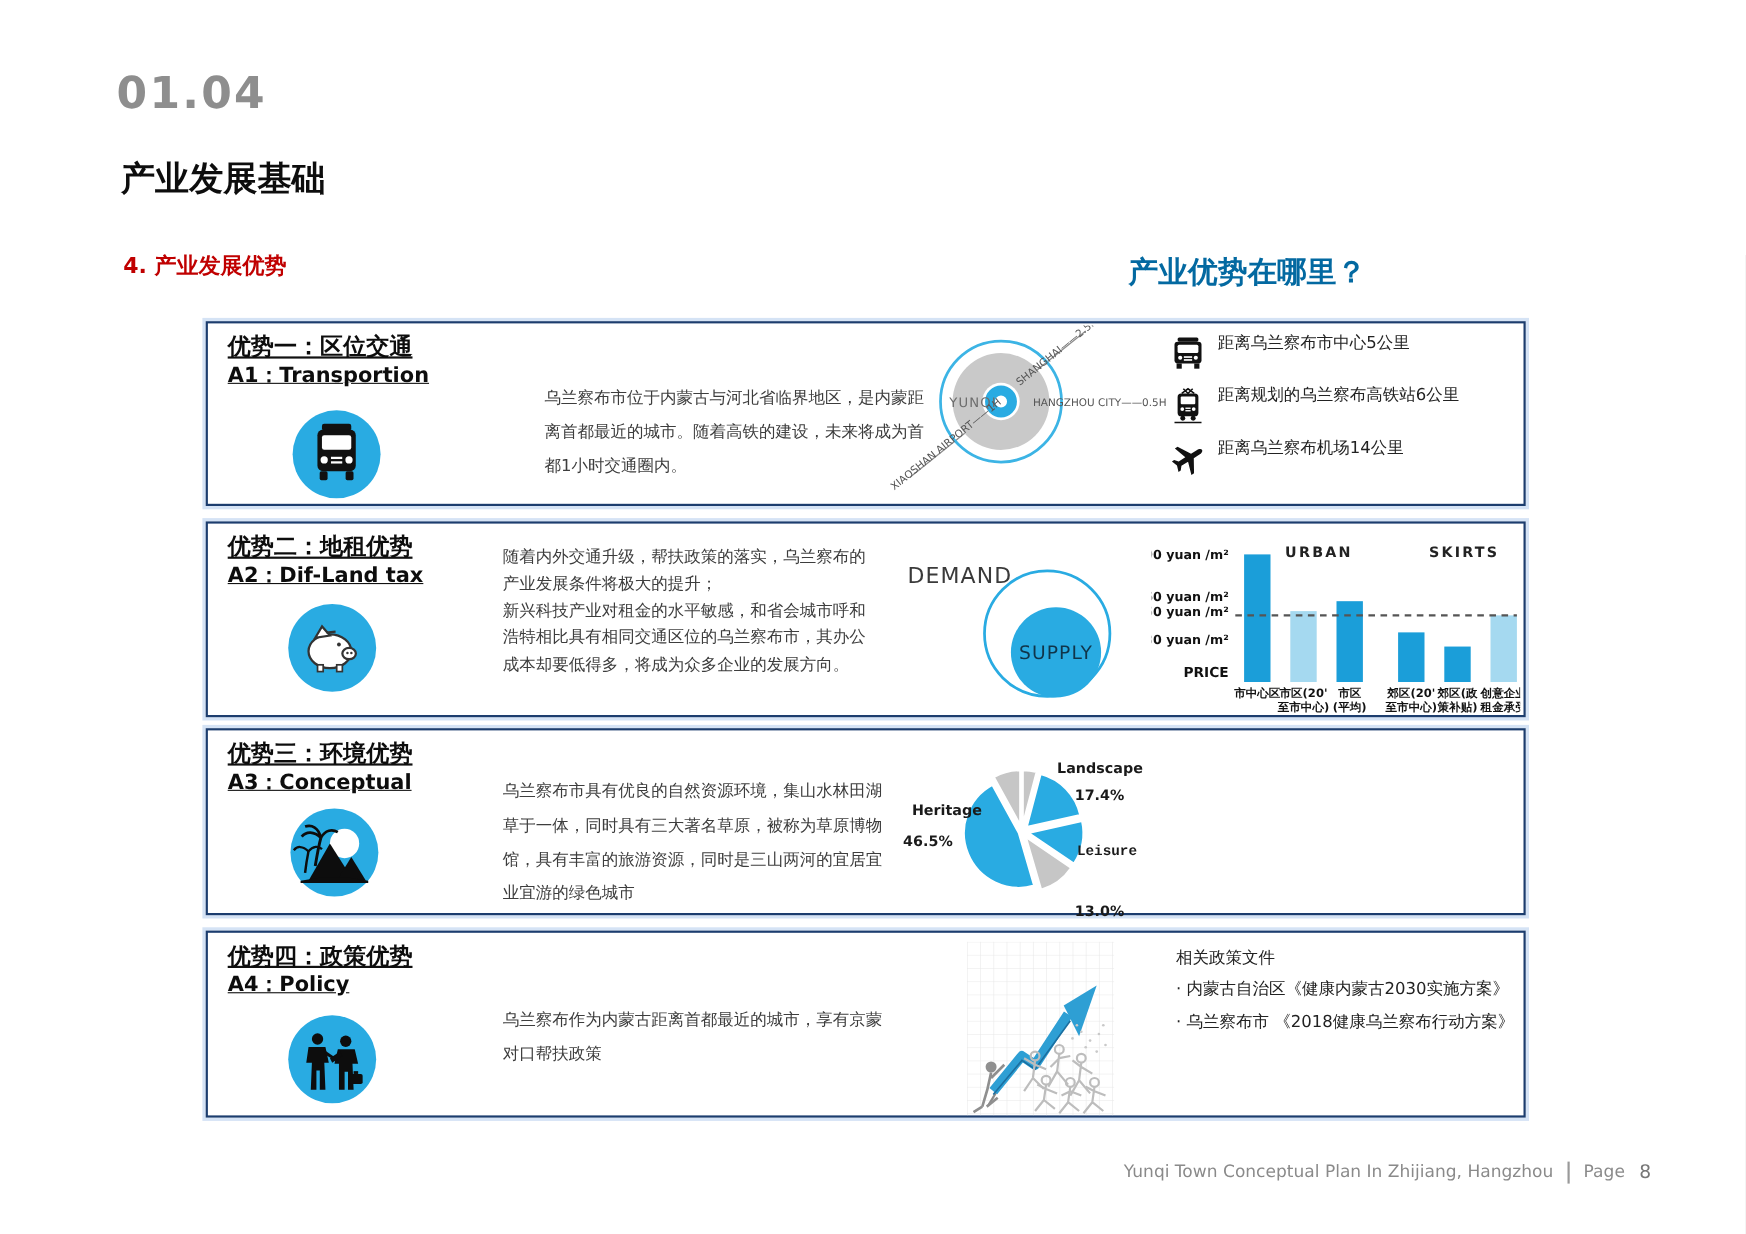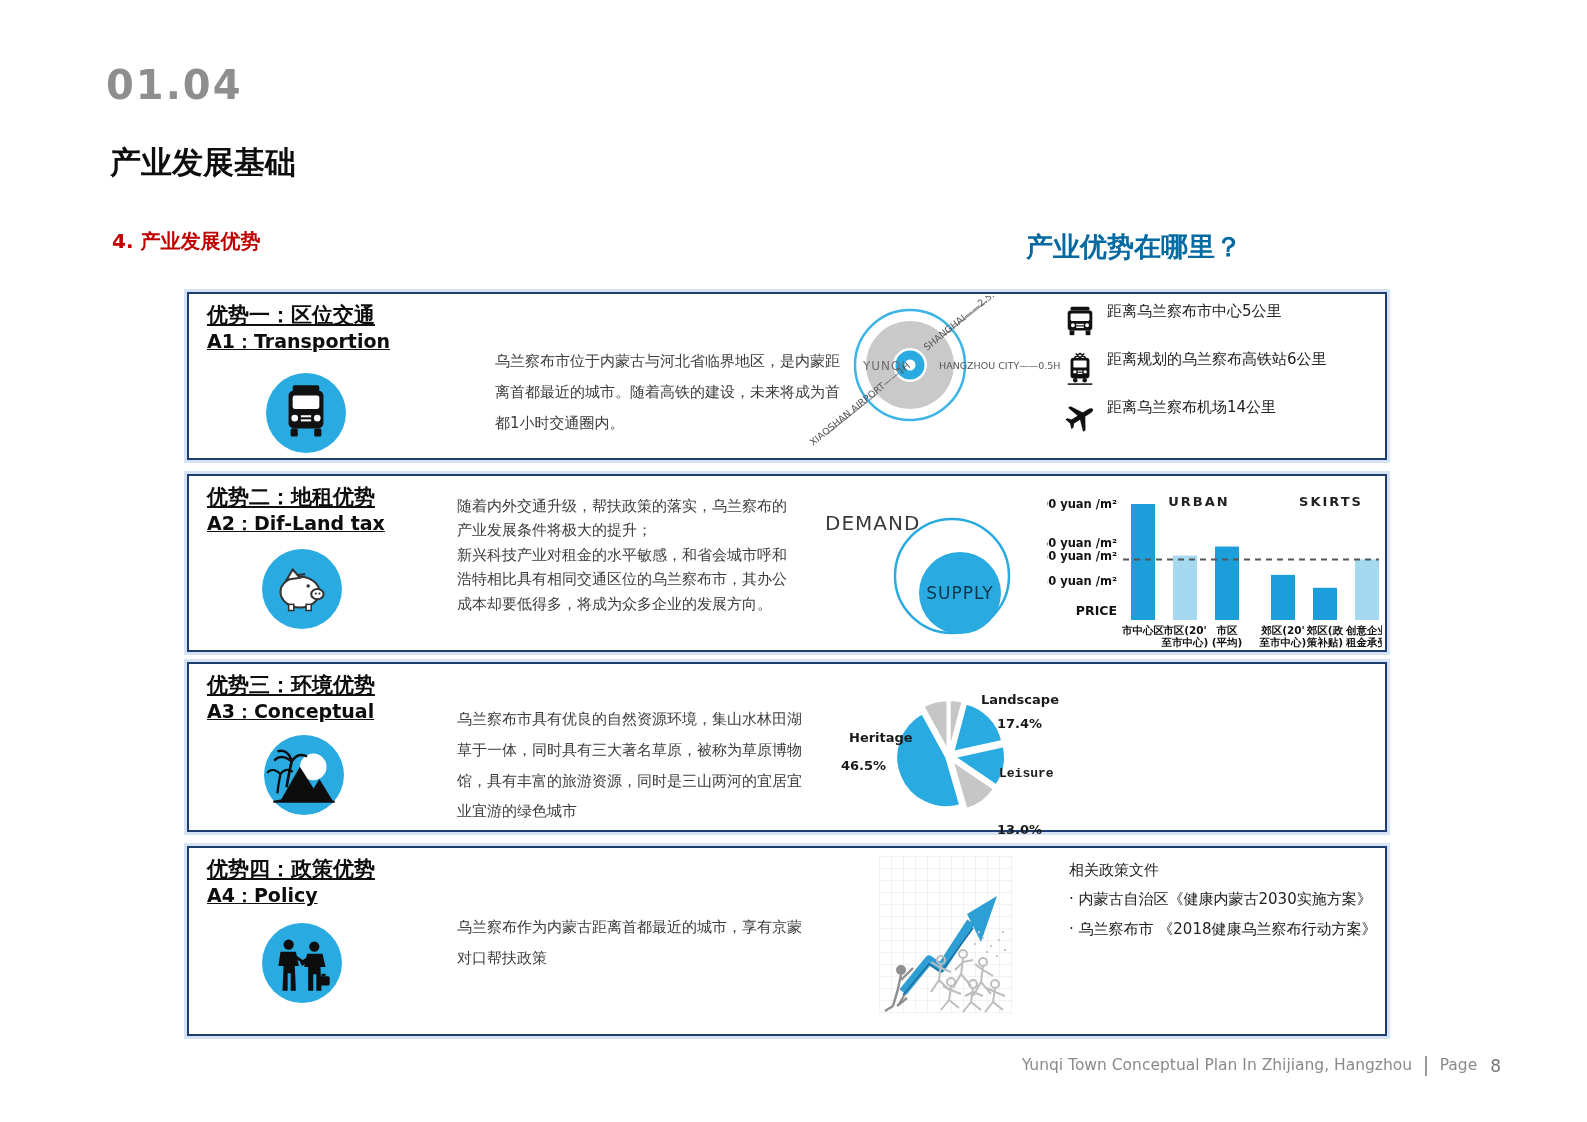--- a/index.html
+++ b/index.html
@@ -10,38 +10,38 @@
   #sec-num{left:106px;top:62px;font-size:40px;font-weight:800;color:#8e8e8e;letter-spacing:2px;}
   #sec-title{left:110px;top:142px;font-size:31px;font-weight:800;color:#0d0d0d;}
   #sub-title{left:112px;top:228px;font-size:20px;font-weight:700;color:#c00000;}
   #question{left:1026px;top:229px;font-size:27px;font-weight:700;color:#0369a1;}
   
   .box{position:absolute;left:187px;width:1200px;background:#fff;
        border:2px solid #1c3d6e;box-shadow:0 0 0 3px #d5e3f5;box-sizing:border-box;}
   #box1{top:292px;height:168px;}
   #box2{top:474px;height:178px;}
   #box3{top:662px;height:170px;}
-  #box4{top:846px;height:190px;}
+  #box4{top:846px;height:170px;}
   .adv-title{position:absolute;left:18px;top:8px;line-height:1.3;text-decoration:underline;}
   .adv-title .cn{font-size:21px;font-weight:700;color:#0d0d0d;}
   .adv-title .en{font-size:19px;font-weight:700;color:#0d0d0d;}
   .adv-icon{position:absolute;width:82px;height:82px;}
   .adv-desc{position:absolute;left:268px;width:348px;font-size:15px;color:#3d3d3d;
             line-height:2.05;white-space:pre-line;}
   #box2 .adv-desc{line-height:1.63;width:340px;}
   
   .dist-list{position:absolute;left:872px;top:8px;width:315px;}
   .dist-item{display:flex;align-items:flex-start;height:48px;}
   .dist-item .ic{width:38px;height:38px;flex:0 0 38px;display:flex;align-items:center;justify-content:center;}
   .dist-item .tx{font-size:15px;color:#222;margin-left:8px;}
   
   #venn{left:630px;top:20px;}
   #barchart{left:858px;top:6px;}
   
-  #pie-wrap{left:652px;top:14px;width:280px;height:152px;}
+  #pie-wrap{left:632px;top:14px;width:280px;height:152px;}
   .pie-label{position:absolute;font-size:13px;font-weight:600;color:#1a1a1a;}
   
   #illus{left:690px;top:8px;}
   #policies{left:880px;top:8px;width:310px;font-size:15px;color:#222;line-height:1.95;}
   #policies .head{font-weight:400;}
   
   #footer{position:absolute;top:1056px;right:86px;display:flex;align-items:flex-start;gap:13px;
           font-size:15.5px;color:#8a8a8a;}
   #footer .divider{width:1.5px;height:20px;background:#9a9a9a;}
   #footer .pageno{font-size:17px;color:#777;}

